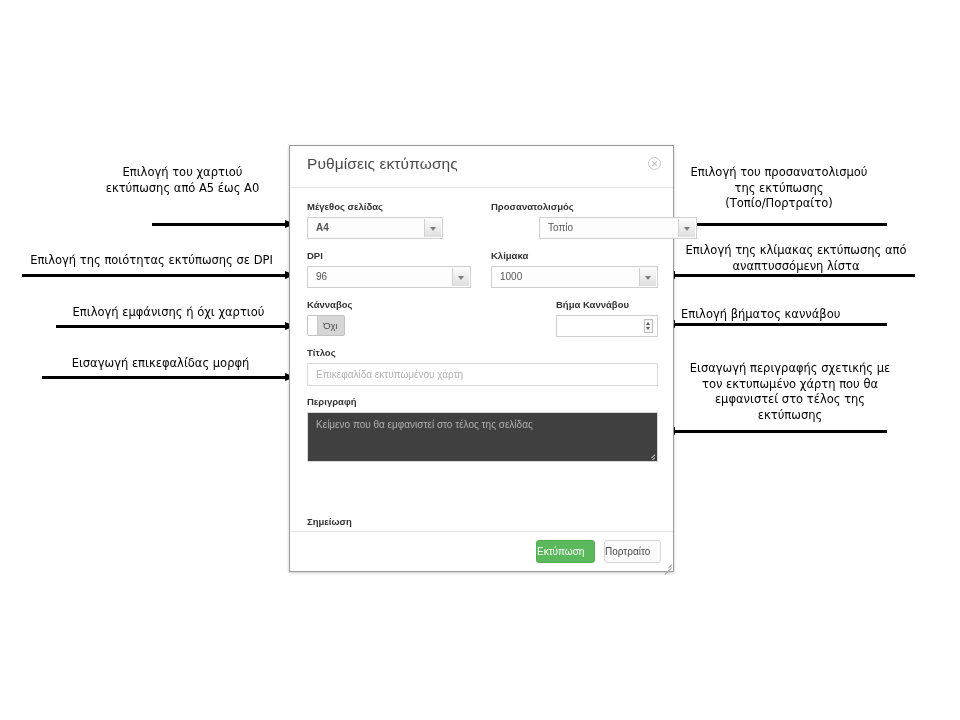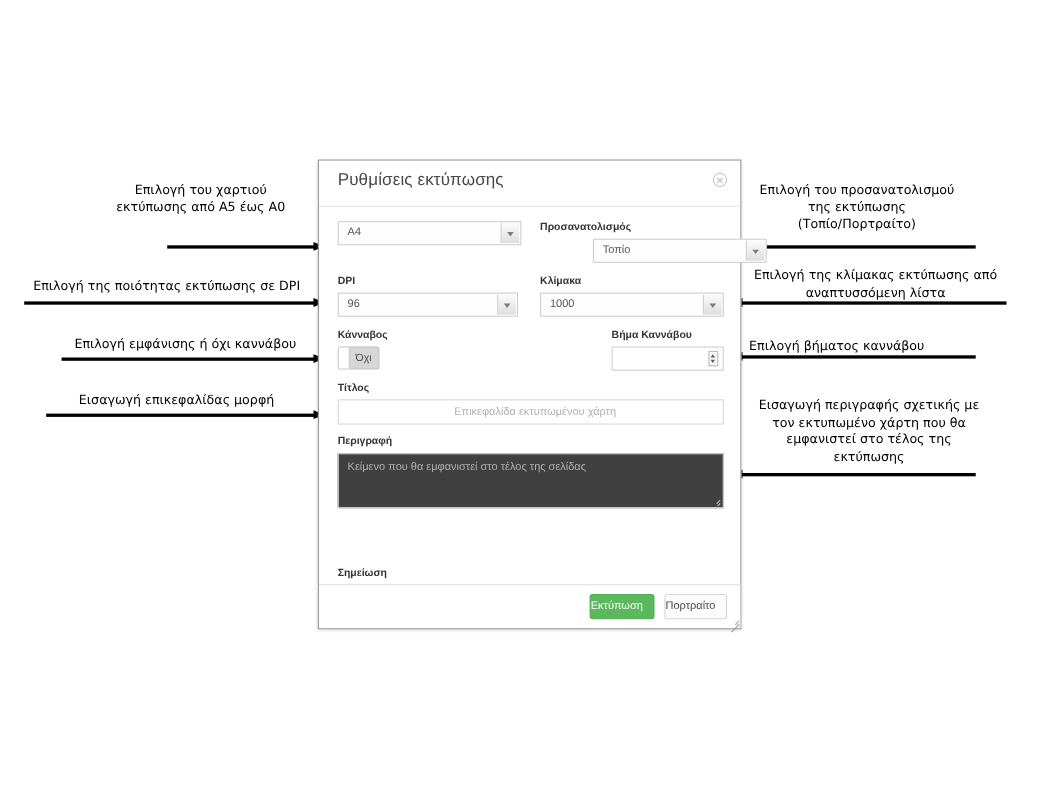--- a/index.html
+++ b/index.html
@@ -180,21 +180,20 @@
     height: 23px;
     background: #ffffff;
     border: 1px solid #d8d8d8;
     box-sizing: border-box;
     font-size: 10px;
     color: #b0b0b0;
     padding: 5px 0 0 8px;
     cursor: text;
     white-space: nowrap;
     overflow: hidden;
-    text-align: center;
   }
 
   .txt-area {
     position: absolute;
     background: #404040;
     border: 1px solid #d8d8d8;
     box-sizing: border-box;
     font-size: 10px;
     color: #b0b0b0;
     padding: 6px 0 0 8px;
@@ -333,21 +332,21 @@
 <div id="dialog">
 
   <div class="dlg-header">
     <div class="dlg-title">Ρυθμίσεις εκτύπωσης</div>
     <div class="close-icon">✕</div>
   </div>
 
   <div class="dlg-body">
 
     <div class="fld-label" style="left:17px; top:13px;">Μέγεθος σελίδας</div>
-    <div class="sel" style="left:17px; top:13px; width:167px;">
+    <div class="sel" style="left:17px; top:29px; width:136px;font-weight:bold;">
       <span class="sel-val">A4</span>
       <span class="sel-btn"></span>
     </div>
 
     <div class="fld-label" style="left:201px; top:13px;">Προσανατολισμός</div>
     <div class="sel" style="left:201px; top:29px; width:158px;margin-left:48px;">
       <span class="sel-val">Τοπίο</span>
       <span class="sel-btn"></span>
     </div>
 
@@ -396,21 +395,21 @@
   <span class="shaft"></span>
     <span class="head"></span>
 </div>
 
 <div class="anno anno-c" style="left:14px; top:253px; width:275px;">Επιλογή της ποιότητας εκτύπωσης  σε DPI</div>
 <div class="arrow right" style="left:22px; top:271px; width:273px;">
   <span class="shaft"></span>
     <span class="head"></span>
 </div>
 
-<div class="anno anno-c" style="left:47px; top:305px; width:243px;">Επιλογή εμφάνισης ή όχι καννάβου</div>
+<div class="anno anno-c" style="left:47px; top:305px; width:243px;">Επιλογή εμφάνισης ή όχι χαρτιού</div>
 <div class="arrow right" style="left:56px; top:322px; width:239px;">
   <span class="shaft"></span>
     <span class="head"></span>
 </div>
 
 <div class="anno anno-c" style="left:42px; top:356px; width:237px;">Εισαγωγή επικεφαλίδας μορφή</div>
 <div class="arrow right" style="left:42px; top:373px; width:253px;">
   <span class="shaft"></span>
     <span class="head"></span>
 </div>

